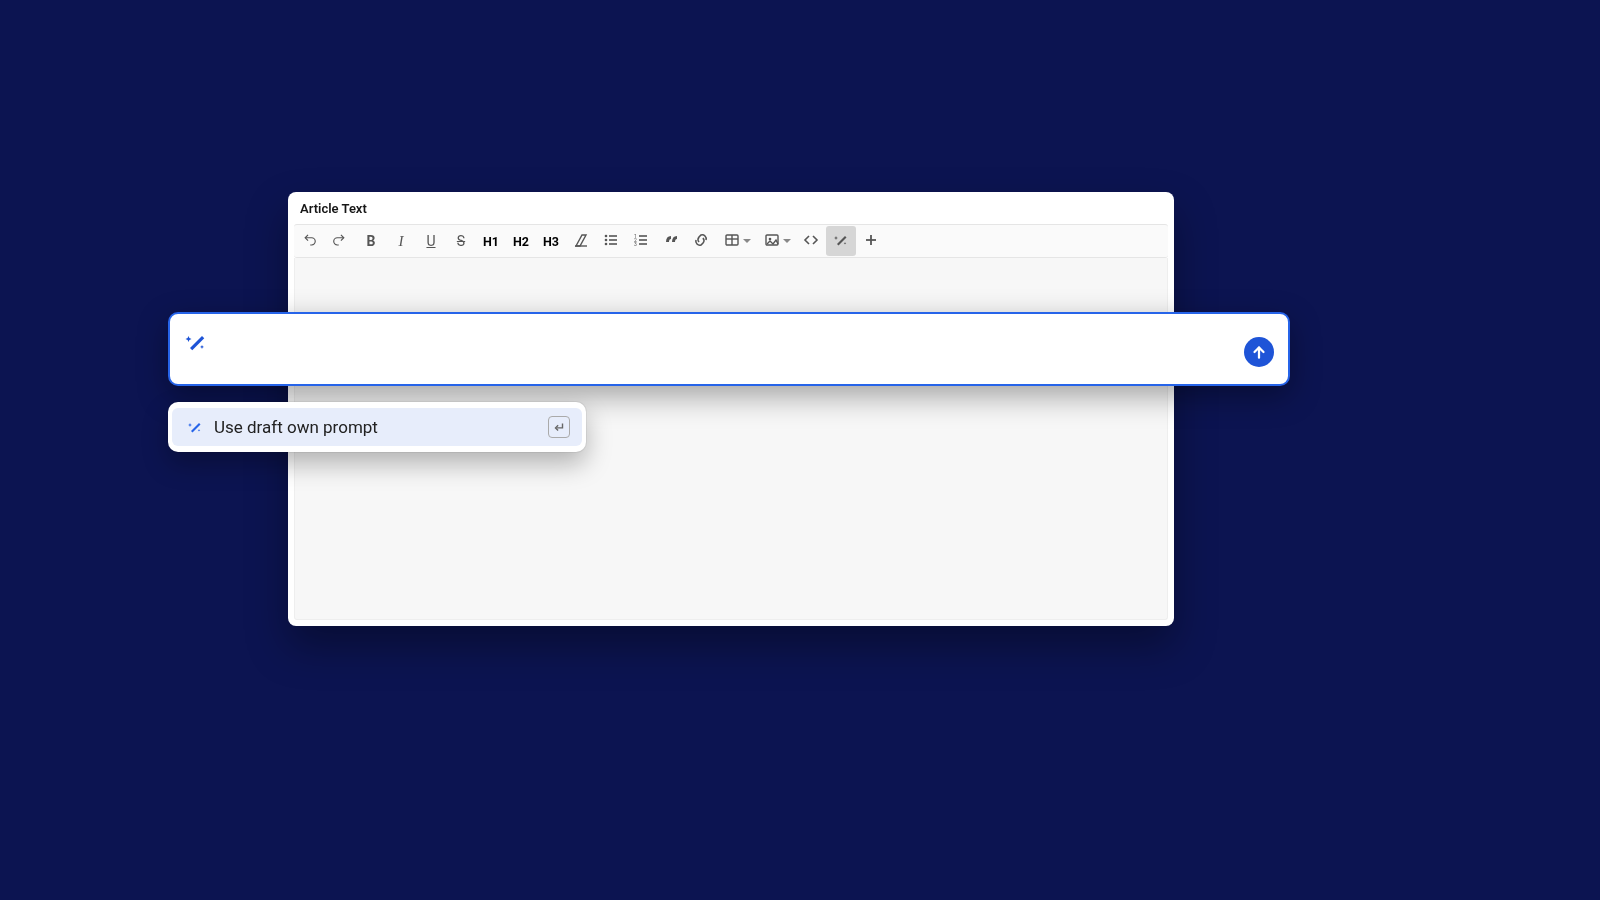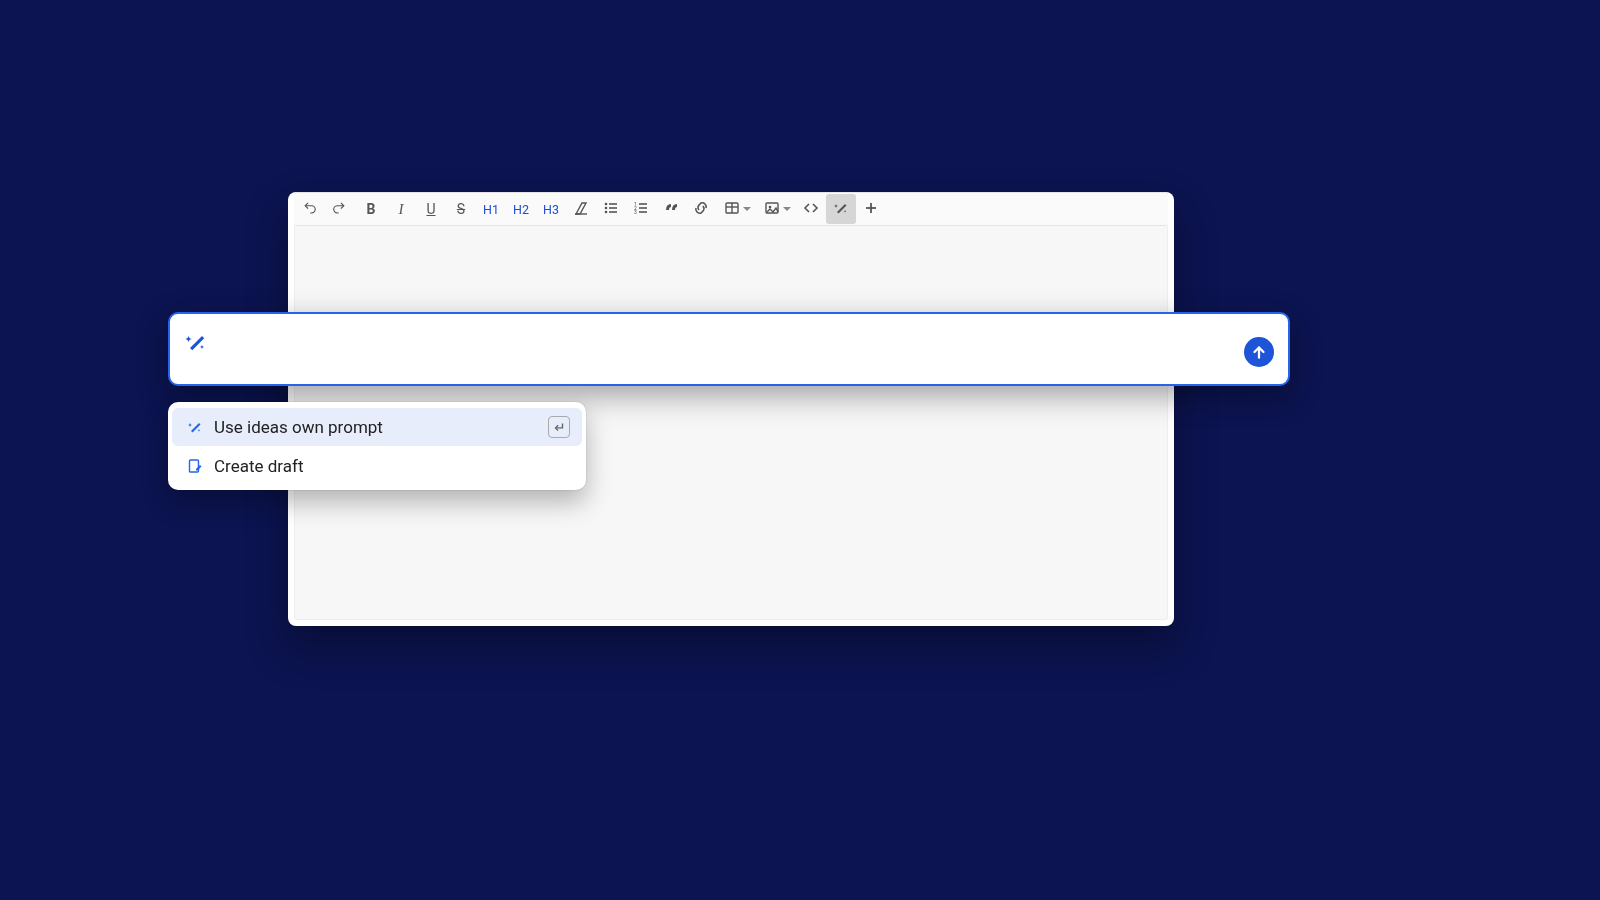--- a/index.html
+++ b/index.html
@@ -57,21 +57,21 @@
   .tbtn.drop { position: relative; width: 40px; }
   .tbtn.drop::after {
     content: "";
     position: absolute;
     right: 5px;
     top: 13px;
     border: 4px solid transparent;
     border-top-color: #888;
   }
   .tbtn.drop .ic { margin-right: 8px; }
-  .tbtn.hlabel { font-size: 12.5px; font-weight: 400; color: #1d4ed8; }
+  .tbtn.hlabel { font-size: 12.5px; font-weight: 700; color: #000000; }
   .tbtn.active { background: #d6d6d6; }
   .tbtn svg { width: 16px; height: 16px; }
   .editor-body {
     flex: 1;
     margin: 0 6px 6px 6px;
     background: #f7f7f7;
     border: 1px solid #eee;
     border-top: none;
     border-bottom-left-radius: 3px;
     border-bottom-right-radius: 3px;
@@ -238,20 +238,21 @@
         <line x1="6.5" y1="13.5" x2="9.5" y2="13.5" stroke="currentColor" stroke-width="1.4"></line>
       </g>
     <g id="i-enter">
         <path d="M12 4v5H5" fill="none" stroke="currentColor" stroke-width="1.6"></path>
         <path d="M7 6l-3 3 3 3" fill="none" stroke="currentColor" stroke-width="1.6"></path>
       </g>
   </defs>
 </svg>
 
 <div class="window">
+  <div class="window-title">Article Text</div>
   <div class="toolbar-wrap">
     <div class="toolbar" id="toolbar">
         <div class="tbtn">
           <span class="ic"><svg viewBox="0 0 16 16">
               <use href="#i-undo"></use>
             </svg></span>
         </div>
         <div class="tbtn">
           <span class="ic"><svg viewBox="0 0 16 16">
               <use href="#i-redo"></use>
@@ -341,28 +342,20 @@
   </div>
 </div>
 
 <div class="dropdown" id="dropdown">
     <div class="dditem selected">
       <span class="ddicon">
         <svg viewBox="0 0 16 16">
           <use href="#i-wand"></use>
         </svg>
       </span>
-      <span>Use ideas own prompt</span>
+      <span>Use draft own prompt</span>
       <span class="kbd">
         <svg viewBox="0 0 16 16" width="14" height="14">
           <use href="#i-enter"></use>
         </svg>
       </span>
     </div>
-    <div class="dditem">
-      <span class="ddicon">
-        <svg viewBox="0 0 16 16">
-          <use href="#i-draft"></use>
-        </svg>
-      </span>
-      <span>Create draft</span>
-    </div>
   </div>
 
 </body></html>

